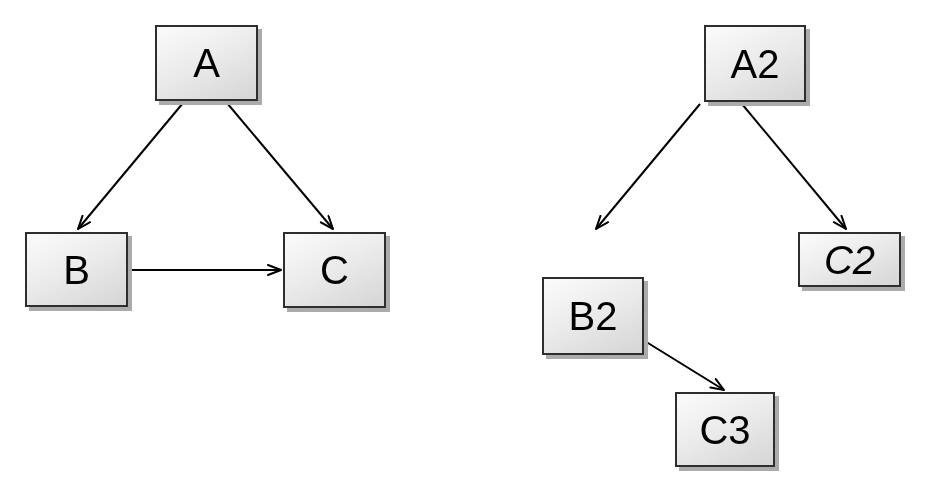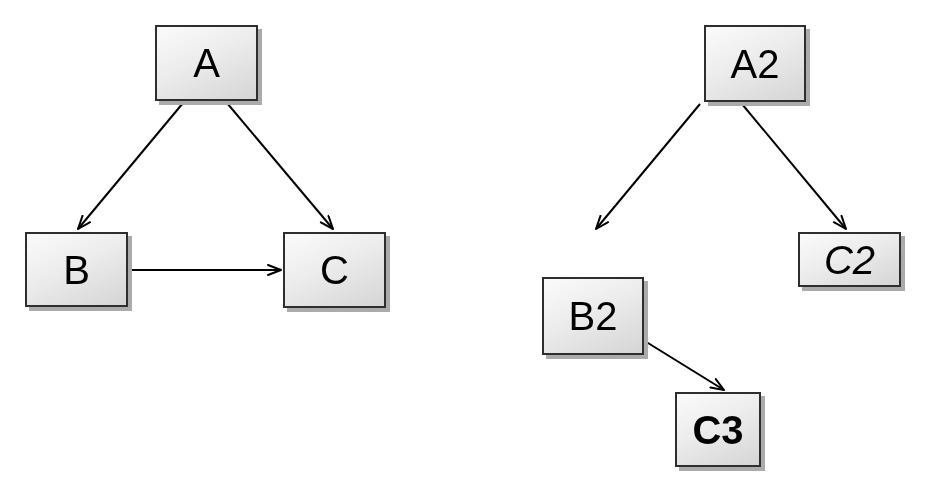--- a/index.html
+++ b/index.html
@@ -36,21 +36,21 @@
     color: #000000;
     line-height: 1;
     user-select: none;
   }
   .n-a  { left: 155px; top: 25px;  width: 103px; height: 76px; }
   .n-b  { left: 25px;  top: 232px; width: 103px; height: 75px; }
   .n-c  { left: 283px; top: 232px; width: 103px; height: 76px; }
   .n-a2 { left: 704px; top: 25px;  width: 102px; height: 77px; }
   .n-b2 { left: 542px; top: 232px; width: 102px; height: 78px; margin-top: 45px; }
   .n-c2 { left: 798px; top: 232px; width: 103px; height: 55px; font-style: italic; }
-  .n-c3 { left: 675px; top: 392px; width: 86px; height: 75px; font-weight: bold; }
+  .n-c3 { left: 675px; top: 392px; width: 100px; height: 75px; }
 </style>
 </head>
 <body>
 
 <div class="canvas">
 
   <svg class="edges-layer" width="940" height="504" viewBox="0 0 940 504" xmlns="http://www.w3.org/2000/svg">
     <defs>
       <marker id="arrowhead" markerUnits="userSpaceOnUse" markerWidth="18" markerHeight="14" refX="14" refY="6" orient="auto">
         <path d="M1,1 L14,6 L1,11" fill="none" stroke="#000000" stroke-width="2" stroke-linecap="round" stroke-linejoin="round"></path>

